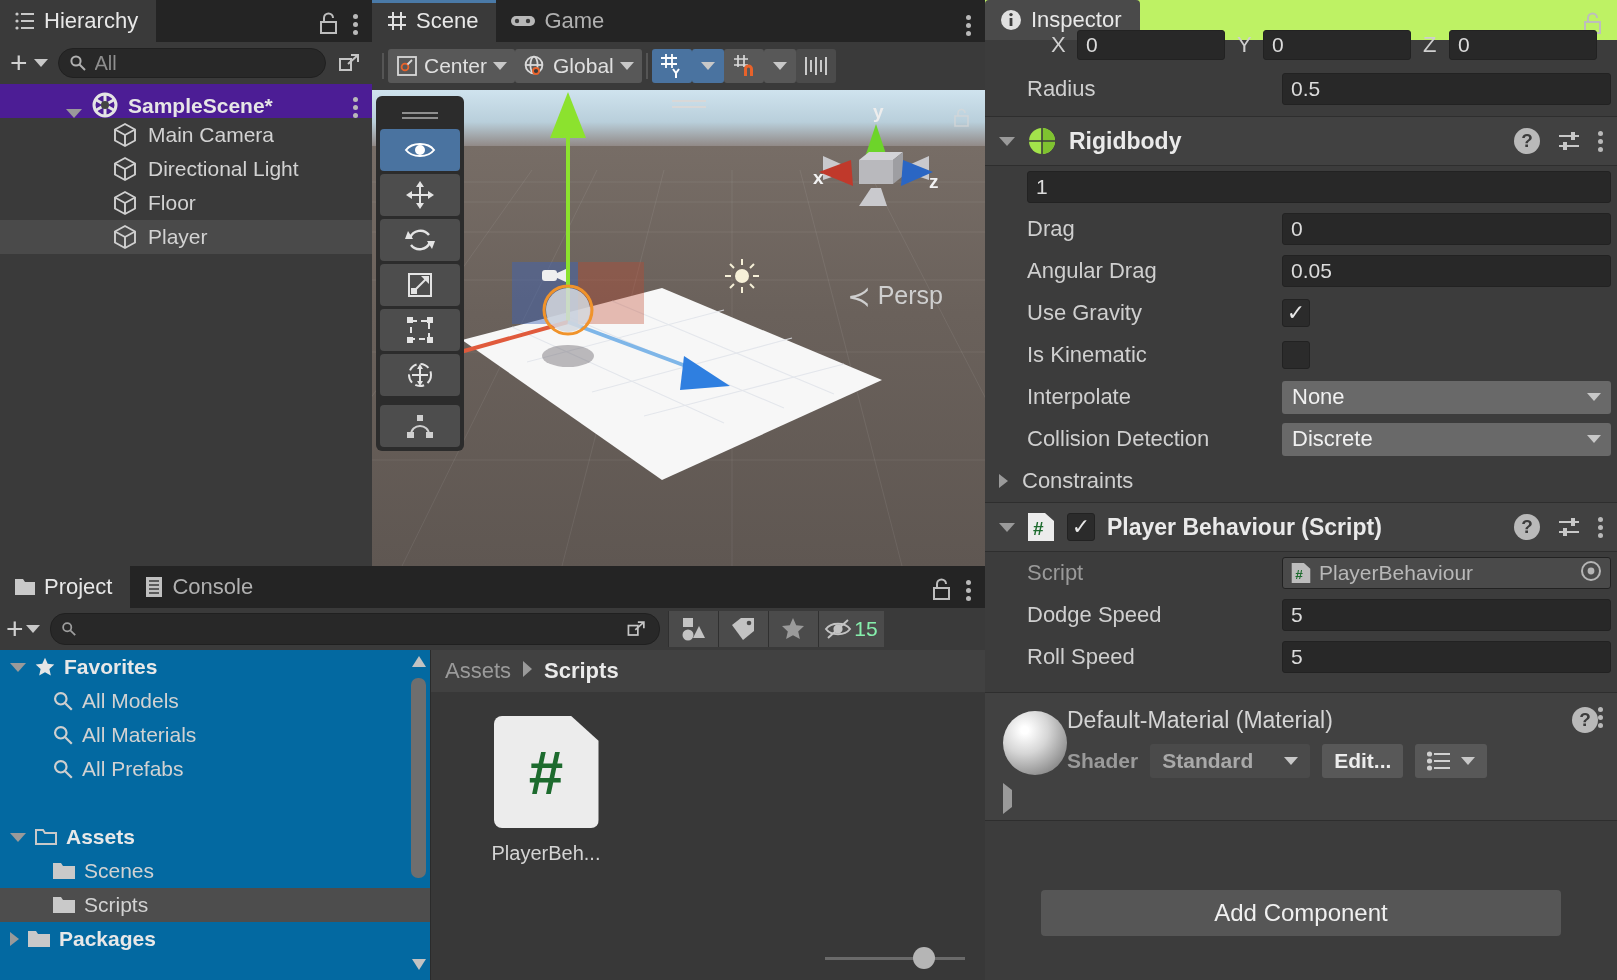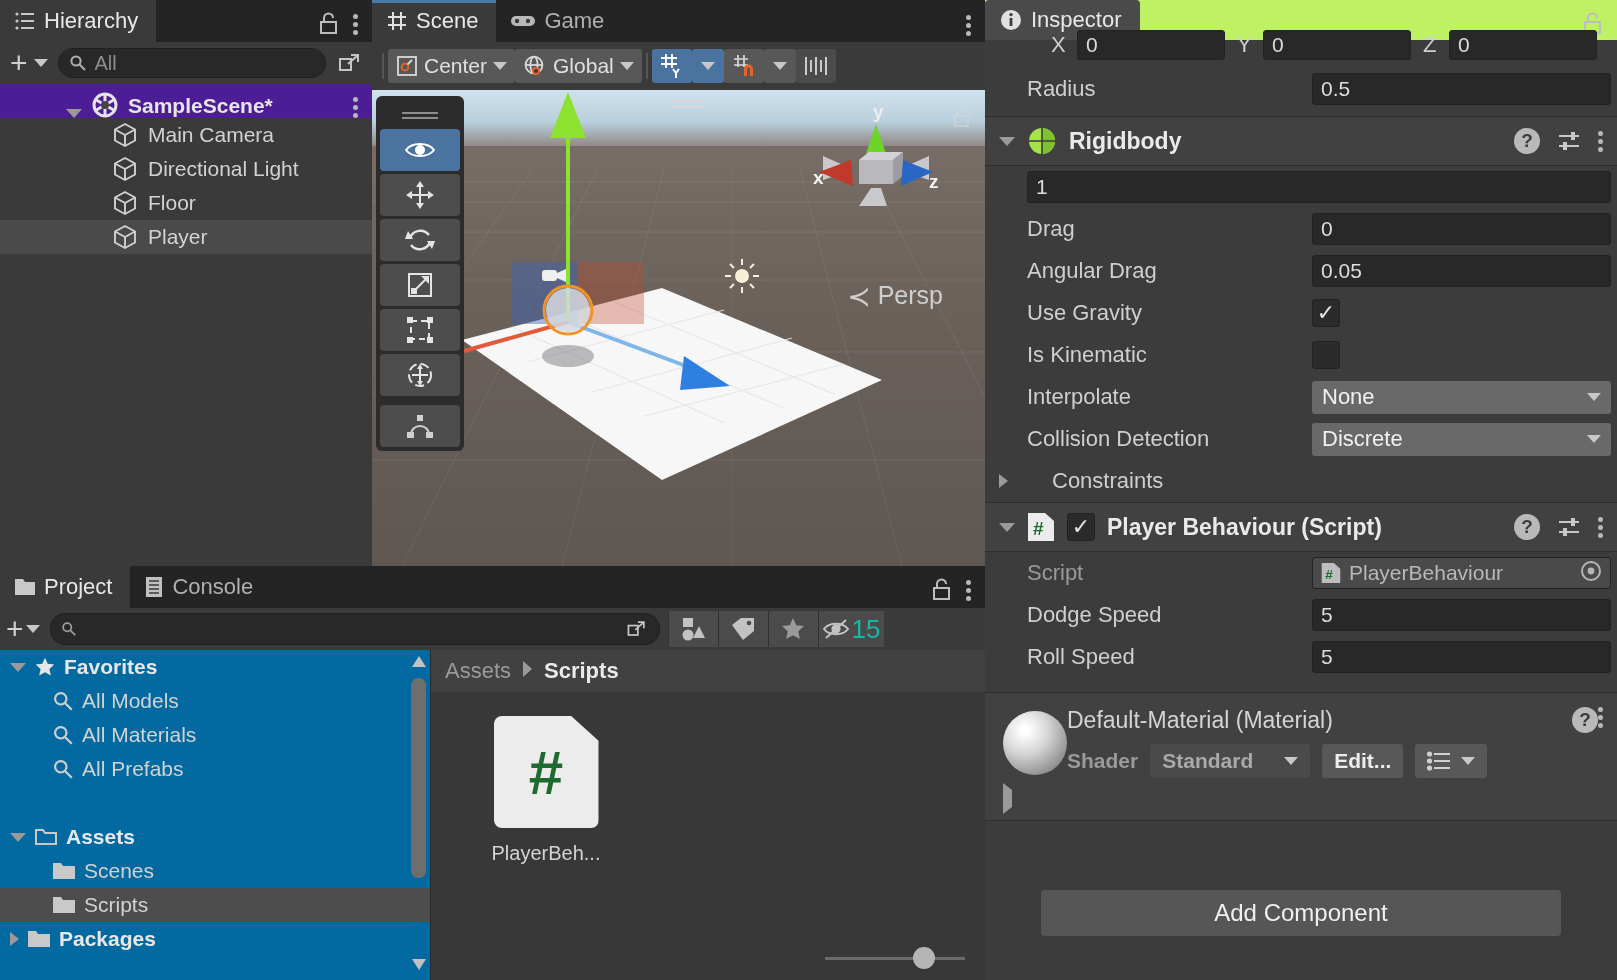--- a/index.html
+++ b/index.html
@@ -110,21 +110,21 @@
   #zoomslider { position:absolute; right:20px; bottom:8px; width:140px; height:28px;
                 display:flex; align-items:center; }
   #zoomslider .track { width:100%; height:3px; background:#6a6a6a; }
   #zoomslider .knob { position:absolute; left:88px; width:22px; height:22px; border-radius:50%;
                       background:#b5b5b5; }
 
   
   #inspector { left:985px; top:0; width:632px; height:980px; background:#3c3c3c; }
   #insp-body { position:absolute; left:0; top:28px; right:0; bottom:0; overflow:hidden; }
   .fld { height:42px; display:flex; align-items:center; padding-left:42px; font-size:22px;
-         color:#cfcfcf;gap:30px; }
+         color:#cfcfcf; }
   .fld .lbl { width:255px; }
   .fld .inp { flex:1; height:32px; background:#282828; border:1px solid #222;
               border-radius:3px; display:flex; align-items:center; padding:0 8px;
               font-size:21px; color:#dcdcdc; margin-right:6px; }
   .fld .drop { flex:1; height:33px; background:#696969; border-radius:3px; display:flex;
                align-items:center; padding:0 10px; font-size:22px; color:#f0f0f0;
                margin-right:6px; justify-content:space-between; }
   .chk { width:28px; height:28px; background:#2b2b2b; border:1px solid #222; border-radius:3px;
          display:flex; align-items:center; justify-content:center; color:#e8e8e8; font-size:22px; }
   .comphdr { height:50px; background:#414141; display:flex; align-items:center; gap:12px;
@@ -559,21 +559,21 @@
         <svg width="26" height="26" viewBox="0 0 26 26" fill="#9a9a9a">
           <polygon points="13,2 16.2,9.2 24,10 18.2,15.4 19.9,23 13,19.2 6.1,23 7.8,15.4 2,10 9.8,9.2"></polygon>
         </svg>
       </div>
       <div class="pbtn" style="width:66px;gap:2px;">
         <svg width="28" height="24" viewBox="0 0 28 24" fill="none" stroke="#c3c3c3" stroke-width="2">
           <path d="M2 12 C7 5, 21 5, 26 12 C21 19, 7 19, 2 12Z"></path>
             <circle cx="14" cy="12" r="3.6" fill="#c3c3c3"></circle>
           <path d="M4 21 L24 3"></path>
         </svg>
-        <span style="font-size:26px;color:#14b8a6">15</span>
+        <span style="font-size:21px;color:#86efac">15</span>
       </div>
     </div>
 
     <div id="proj-body">
       <div id="proj-tree">
         <div id="proj-tree-rows">
             <div class="trow bold" style="padding-left: 10px;">
               <span class="tri"></span>
               <span style="line-height:0"><svg width="22" height="22" viewBox="0 0 26 26" fill="#e6e6e6">
                   <polygon points="13,2 16.2,9.2 24,10 18.2,15.4 19.9,23 13,19.2 6.1,23 7.8,15.4 2,10 9.8,9.2"></polygon>

